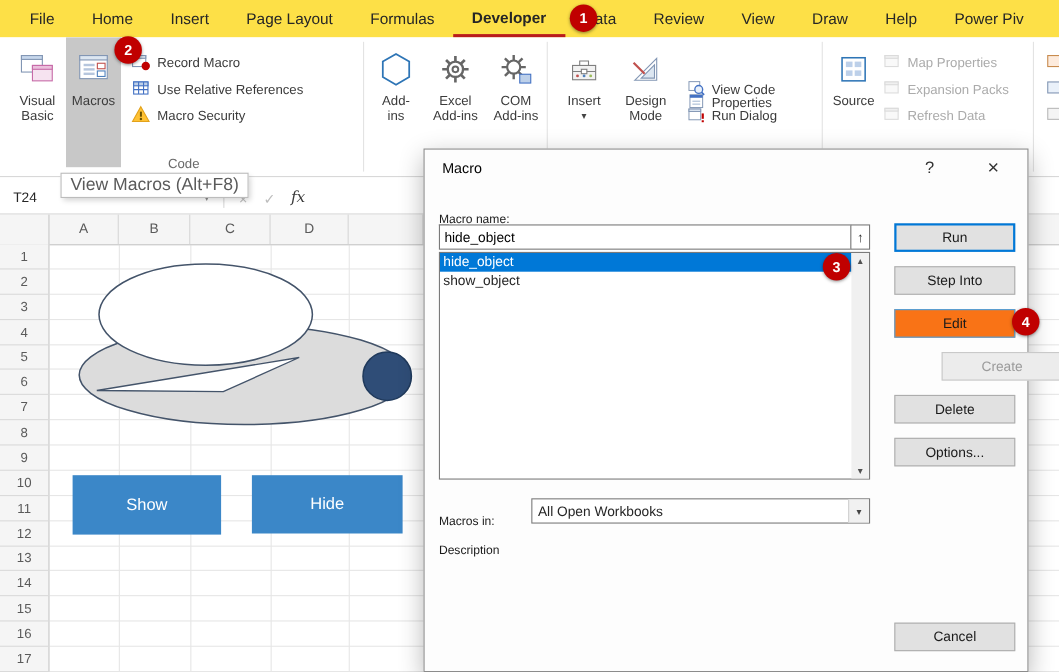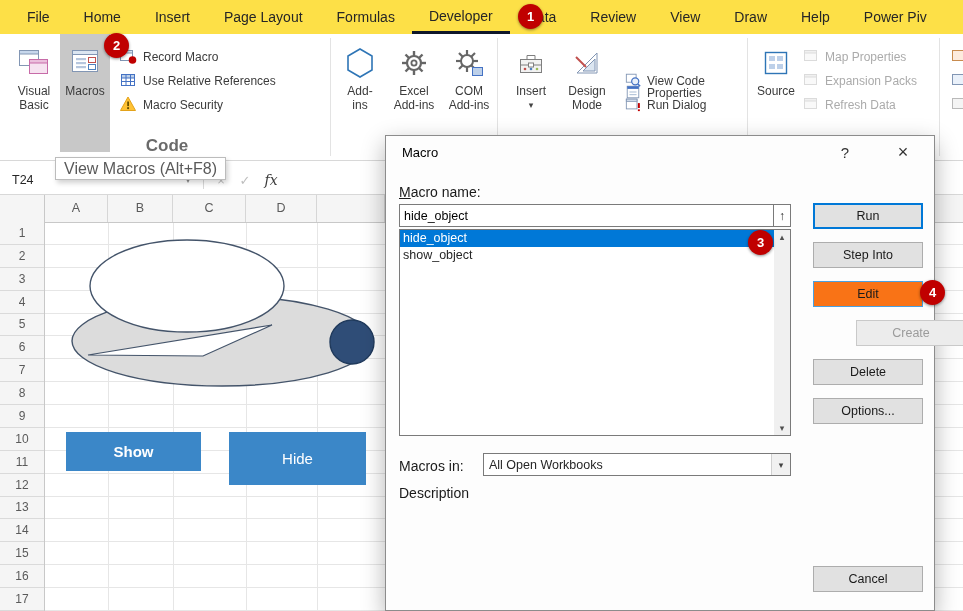--- a/index.html
+++ b/index.html
@@ -3,35 +3,35 @@
 <meta charset="utf-8">
 <style>
   html,body{margin:0;padding:0;background:#fff;}
   .screen{position:relative;width:963px;height:611px;overflow:hidden;background:#fff;
           font-family:"Liberation Sans",sans-serif;color:#262626;}
 
   
   .tabbar{position:absolute;left:0;top:0;right:0;height:34px;background:#fde047;
           display:flex;align-items:stretch;padding-left:10px;z-index:4;}
   .tab{display:flex;align-items:center;padding:0 17px;font-size:14px;color:#262626;white-space:nowrap;}
-  .tab.active{border-bottom:3px solid #0f172a;}
+  .tab.active{border-bottom:3px solid #b91c1c;font-weight:bold;}
 
   
   .ribbon{position:absolute;left:0;top:34px;right:0;height:126px;background:#fff;
           border-bottom:1px solid #D8D8D8;z-index:4;}
   .vsep{position:absolute;top:4px;height:118px;width:1px;background:#E3E3E3;}
   .bigbtn{position:absolute;top:4px;height:96px;display:flex;flex-direction:column;align-items:center;
           font-size:12px;line-height:14px;color:#3B3B3B;text-align:center;padding-top:4px;box-sizing:border-box;}
   .bigbtn .icon{height:42px;display:flex;align-items:center;justify-content:center;}
   .bigbtn.pressed{background:#C8C8C8;height:118px;top:0;padding-top:8px;}
   .smallbtn{position:absolute;height:22px;display:flex;align-items:center;gap:6px;font-size:12px;
             color:#3B3B3B;white-space:nowrap;padding:0 3px;}
   .smallbtn.disabled{color:#ABABAB;}
   .smallbtn.disabled svg{opacity:.5;}
-  .grouplabel{position:absolute;bottom:4px;font-size:17px;color:#6A6A6A;text-align:center;font-weight:bold;}
+  .grouplabel{position:absolute;bottom:4px;font-size:12px;color:#6A6A6A;text-align:center;}
   .chev{font-size:9px;color:#444;margin-top:3px;line-height:8px;}
 
   
   .tooltip{position:absolute;left:55px;top:157px;height:21px;background:#fff;border:1px solid #BCBCBC;
            box-shadow:2px 3px 5px rgba(0,0,0,.18);display:flex;align-items:center;padding:0 8px;
            font-size:16px;color:#5A5A5A;z-index:6;white-space:nowrap;}
 
   
   .fbar{position:absolute;left:0;top:166px;right:0;height:28px;background:#fff;
         border-bottom:1px solid #D8D8D8;display:flex;align-items:center;z-index:3;}
@@ -62,21 +62,21 @@
   .shapebtn{position:absolute;background:#3B87C8;color:#fff;font-size:15px;z-index:2;
             display:flex;align-items:center;justify-content:center;}
 
   
   .dialog{position:absolute;left:385px;top:135px;width:550px;height:476px;background:#FDFDFD;
           border:1px solid #8C8C8C;box-shadow:0 8px 22px rgba(0,0,0,.30);z-index:10;
           font-size:12.5px;box-sizing:border-box;}
   .dlg-title{height:33px;display:flex;align-items:center;padding-left:16px;font-size:13px;color:#000;}
   .dlg-sysbtn{position:absolute;top:0;width:34px;height:33px;display:flex;align-items:center;
               justify-content:center;font-size:15px;color:#333;}
-  .dlg-label{position:absolute;left:13px;font-size:14px;color:#1A1A1A;}
+  .dlg-label{position:absolute;left:13px;font-size:11px;color:#1A1A1A;margin-top:10px;}
   .accel::first-letter{text-decoration:underline;}
   .dlg-input{position:absolute;left:13px;top:68px;width:375px;height:23px;border:1px solid #7A7A7A;
              font-size:12.5px;padding:0 4px;box-sizing:border-box;font-family:"Liberation Sans",sans-serif;}
   .dlg-topbtn{position:absolute;left:387px;top:68px;width:18px;height:23px;border:1px solid #7A7A7A;
               background:#fff;display:flex;align-items:center;justify-content:center;font-size:12px;
               font-weight:bold;box-sizing:border-box;}
   .dlg-list{position:absolute;left:13px;top:93px;width:392px;height:207px;border:1px solid #7A7A7A;
             background:#fff;box-sizing:border-box;}
   .list-item{height:17px;line-height:17px;padding:0 3px;font-size:12.5px;margin-right:16px;}
   .list-item.selected{background:#0078D7;color:#fff;}
@@ -158,21 +158,21 @@
   <div class="vline" style="left:246px;"></div>
   <div class="vline" style="left:317px;"></div>
 
   <svg class="drawing" width="320" height="160" viewBox="0 0 320 160">
     <ellipse cx="162" cy="106" rx="150" ry="45" fill="#DCDCDC" stroke="#44546A" stroke-width="1.4"></ellipse>
     <ellipse cx="127" cy="51" rx="97" ry="46" fill="#FFFFFF" stroke="#44546A" stroke-width="1.4"></ellipse>
     <polygon points="28,120 212,90 143,121" fill="#FFFFFF" stroke="#44546A" stroke-width="1.2"></polygon>
     <circle cx="292" cy="107" r="22" fill="#2F4D77" stroke="#203A5C" stroke-width="1.4"></circle>
   </svg>
 
-  <div class="shapebtn" style="left:66px;top:432px;width:135px;height:39px;font-weight:bold;">Show</div>
+  <div class="shapebtn" style="left:66px;top:432px;width:135px;height:54px;">Show</div>
   <div class="shapebtn" style="left:229px;top:432px;width:137px;height:53px;">Hide</div>
 
   <div class="tabbar">
     <div class="tab">File</div>
     <div class="tab">Home</div>
     <div class="tab">Insert</div>
     <div class="tab">Page Layout</div>
     <div class="tab">Formulas</div>
     <div class="tab active">Developer</div>
     <div class="tab">Data</div>

